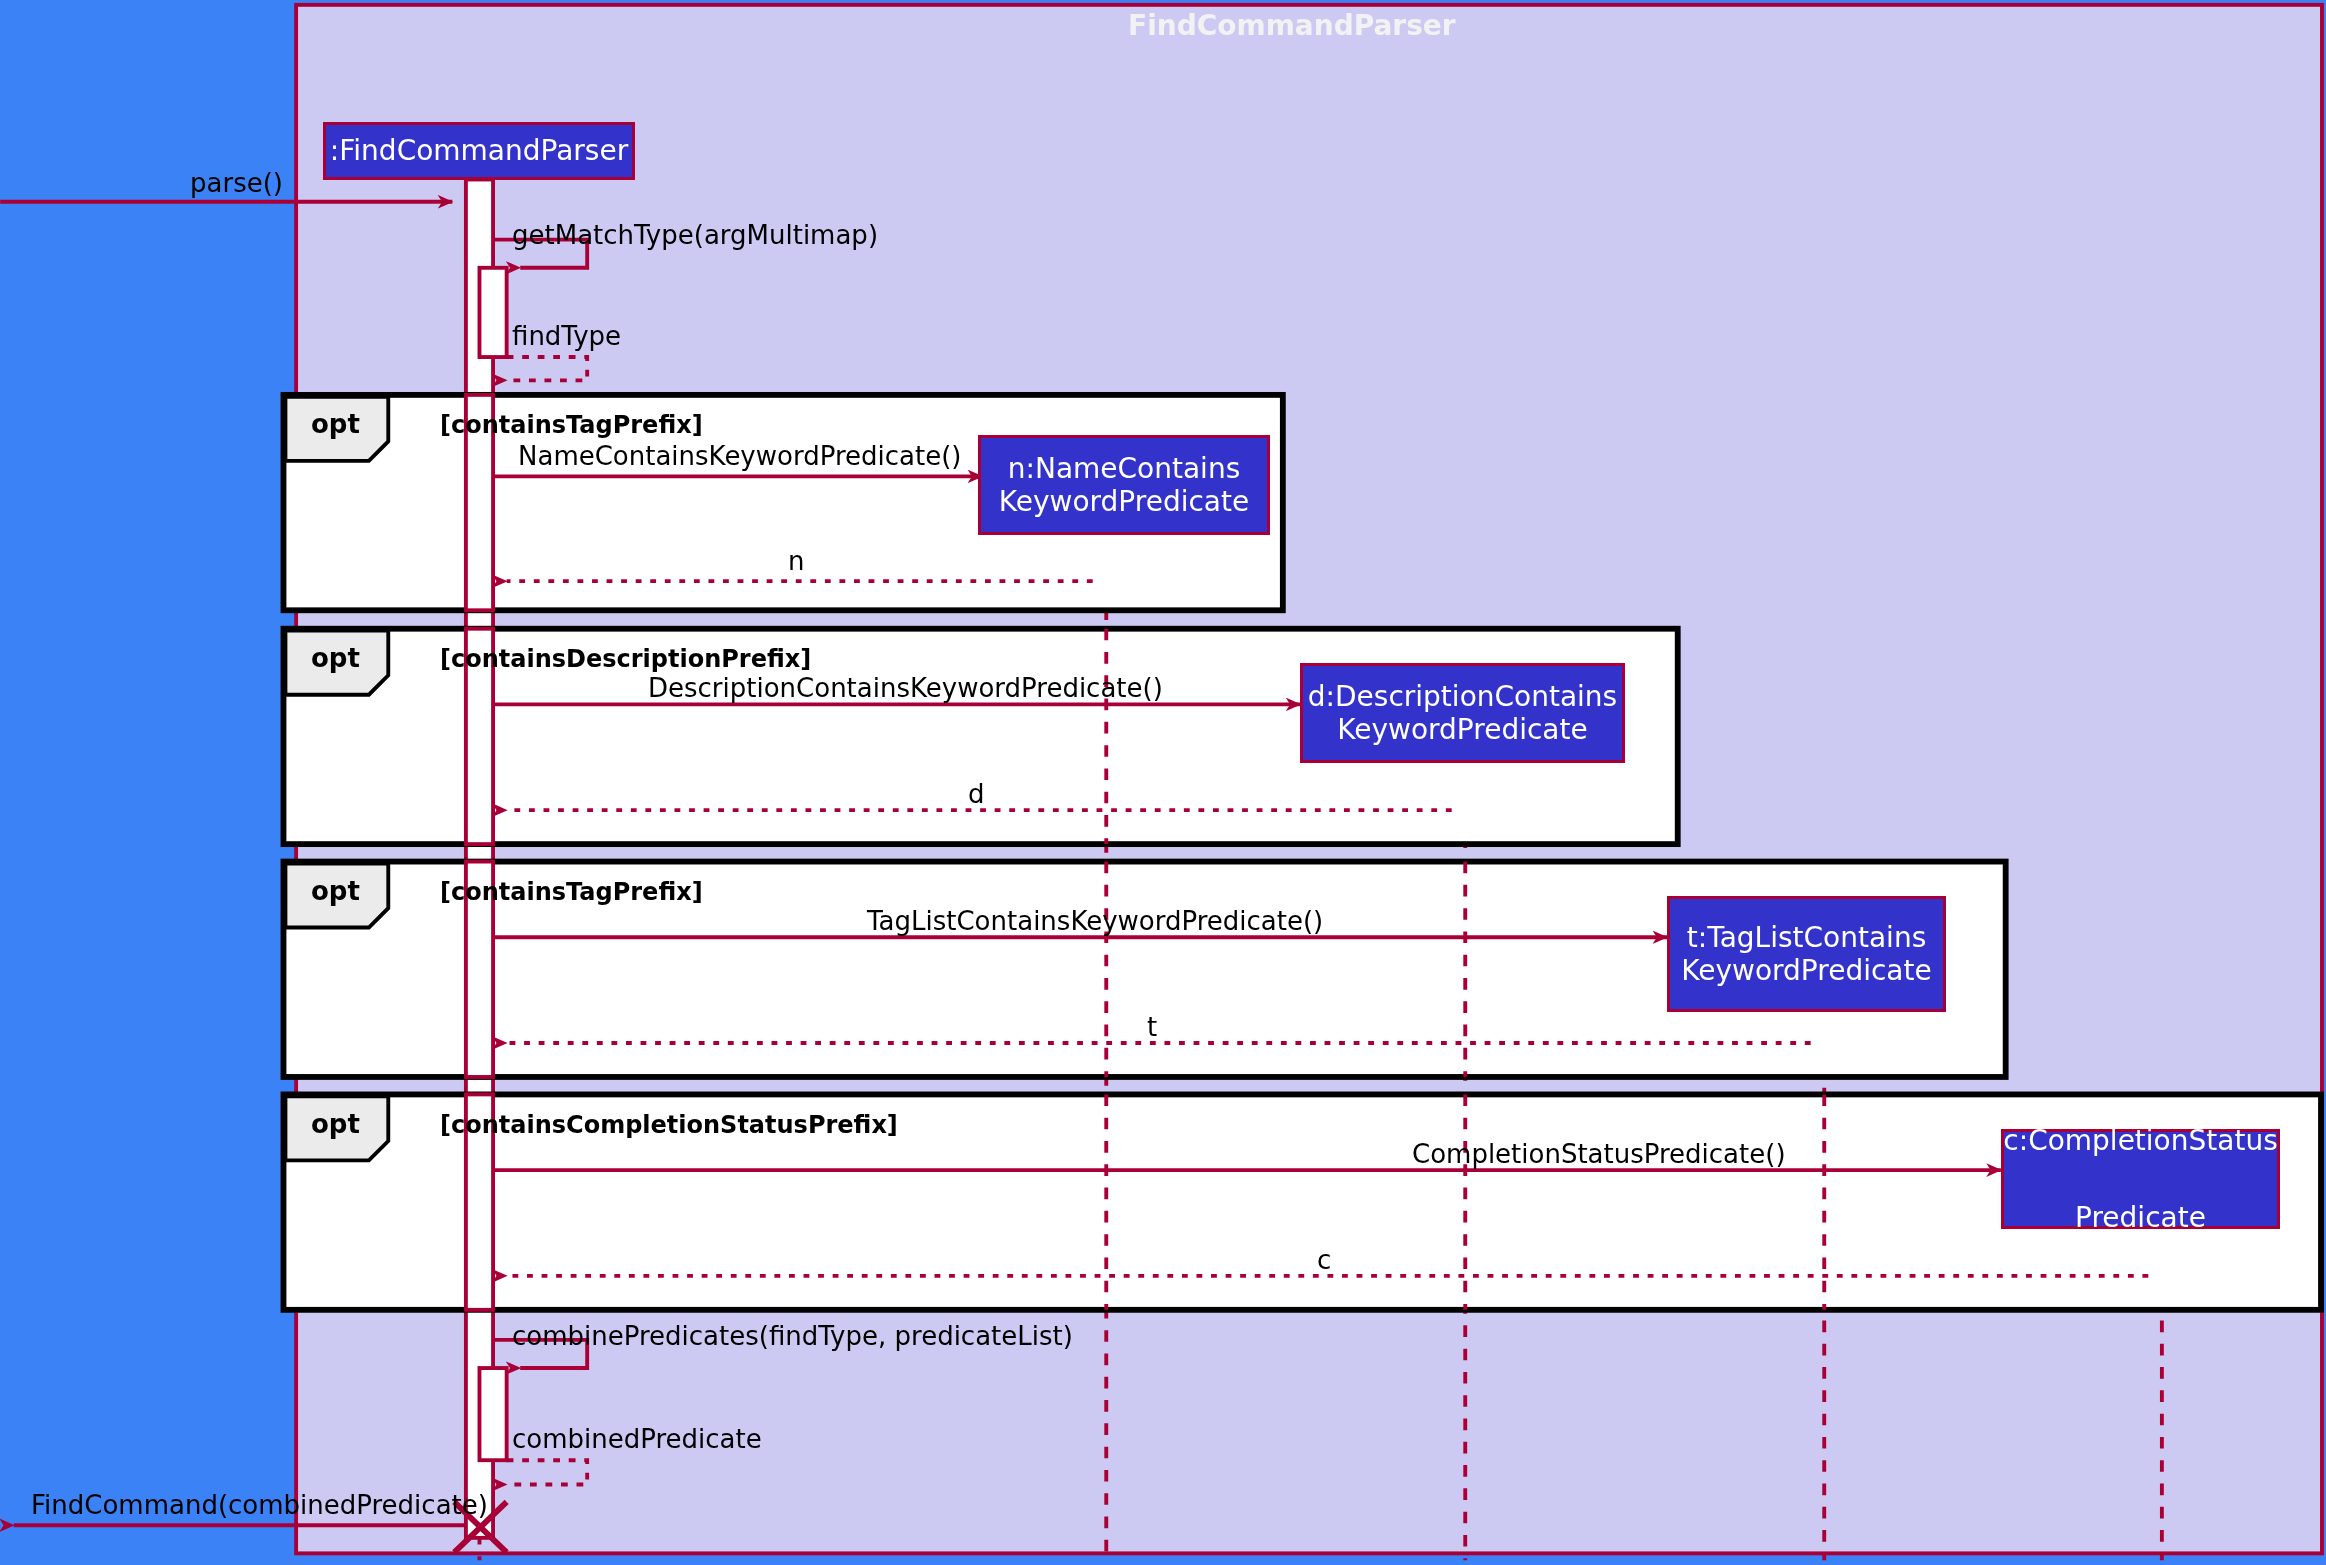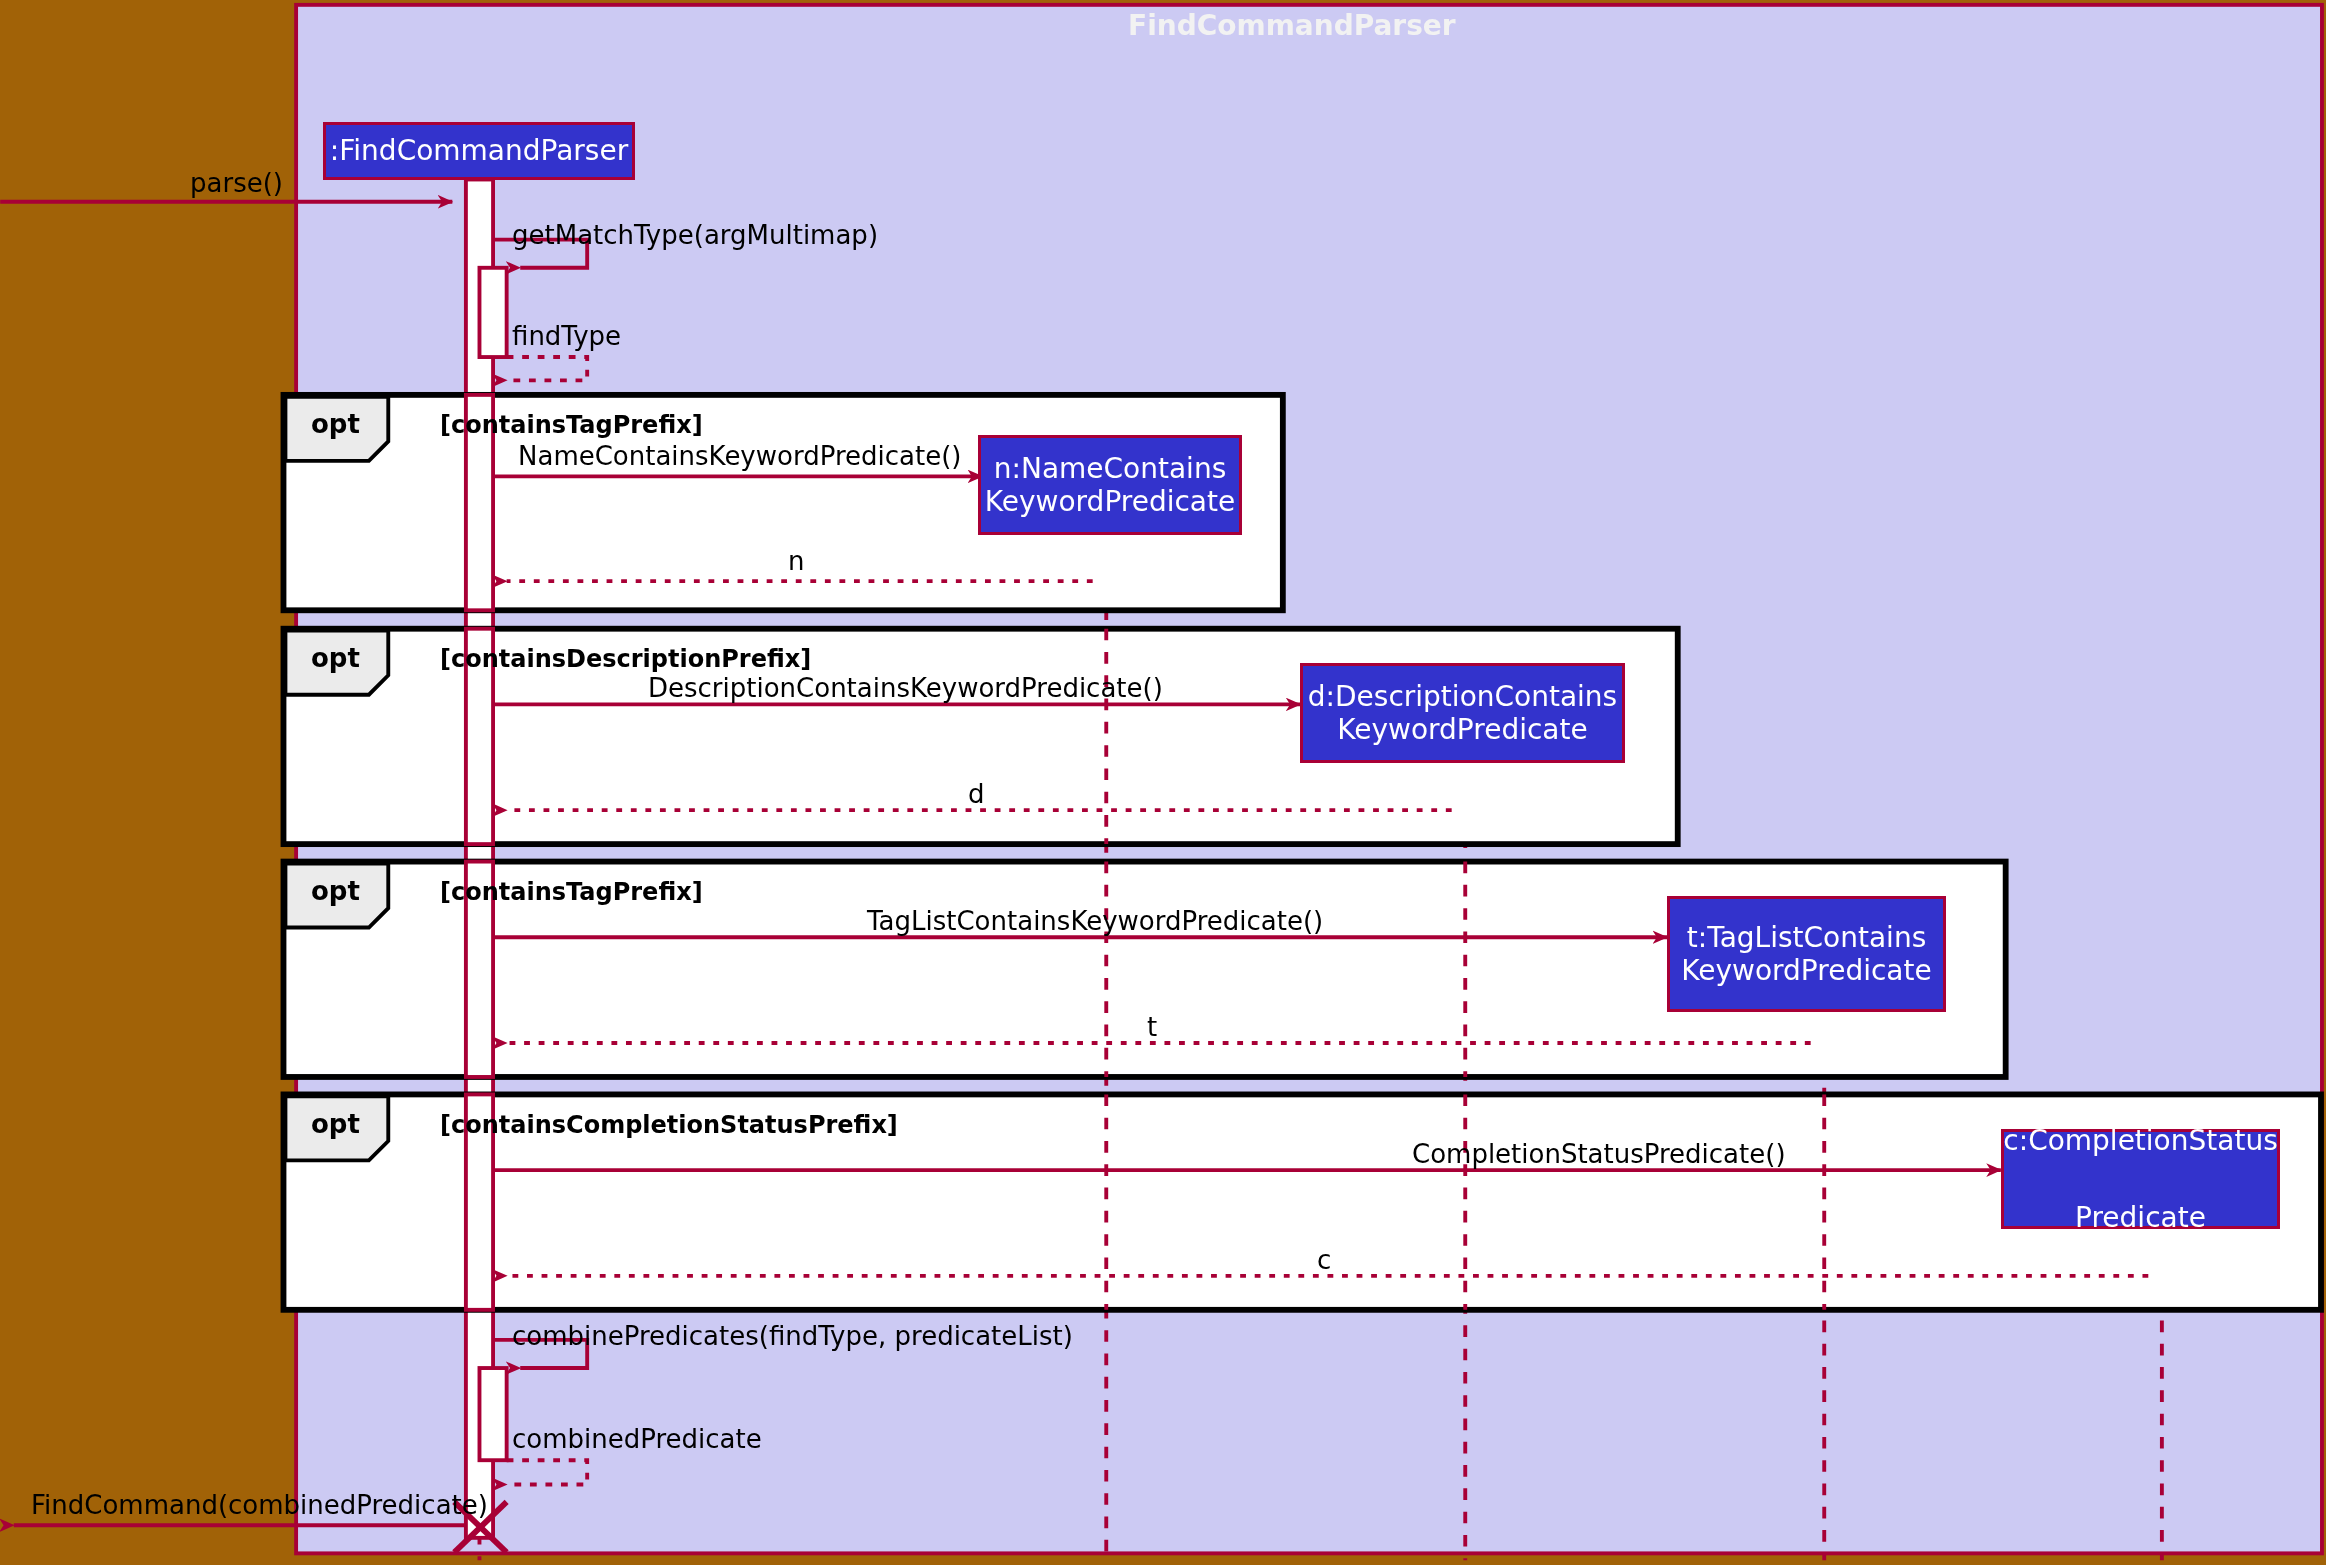--- a/index.html
+++ b/index.html
@@ -7,21 +7,21 @@
     padding: 0;
     background: #ffffff;
   }
   body {
     font-family: "DejaVu Sans", sans-serif;
   }
   #canvas {
     position: relative;
     width: 2327px;
     height: 1565px;
-    background: #a16207;
+    background: #3b82f6;
     overflow: hidden;
     text-decoration: underline;
   }
   #svg-layer {
     position: absolute;
     left: 0; top: 0;
     width: 2327px;
     height: 1565px;
   }
   .lbl {
@@ -200,21 +200,21 @@
       <line x1="522" y1="1548" x2="468" y2="1600"></line>
     </g>
   </svg>
 
   <div class="frame-title" style="left:1128px; top:8.7px;">FindCommandParser</div>
 
   <div class="participant" style="left:323px; top:83px; width:312px; height:58px;margin-top:39px;">
     <span>:FindCommandParser</span>
   </div>
 
-  <div class="participant" style="left:978px; top:435px; width:264px; height:100px; flex-direction:column;">
+  <div class="participant" style="left:978px; top:435px; width:292px; height:100px; flex-direction:column;">
     <span>n:NameContains</span>
     <span>KeywordPredicate</span>
   </div>
 
   <div class="participant" style="left:1300px; top:663px; width:325px; height:100px; flex-direction:column;">
     <span>d:DescriptionContains</span>
     <span>KeywordPredicate</span>
   </div>
 
   <div class="participant" style="left:1667px; top:896px; width:279px; height:116px; flex-direction:column;">

